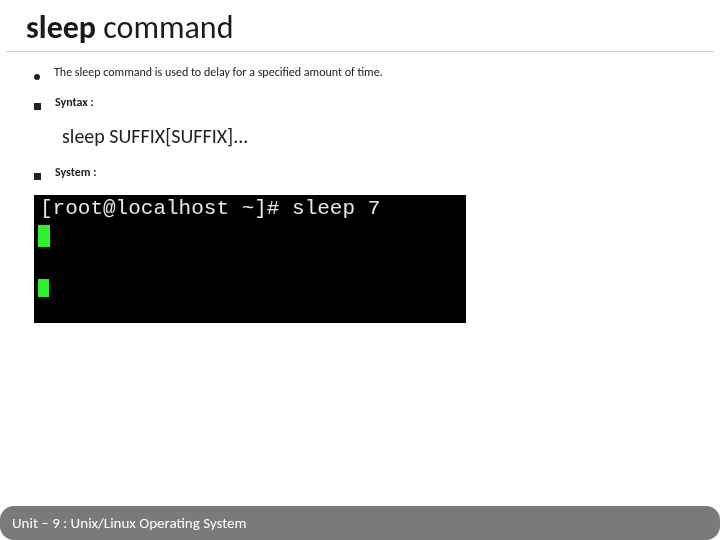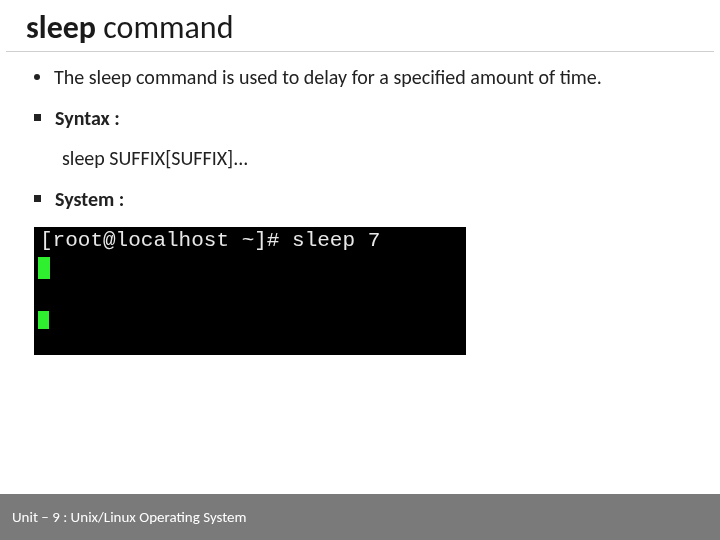--- a/index.html
+++ b/index.html
@@ -42,21 +42,21 @@
   }
   .bullet-square {
     width: 7px;
     height: 7px;
     background: #222;
     margin-top: 9px;
     margin-right: 14px;
     flex: 0 0 auto;
   }
   .bullet-text {
-    font-size: 20px;
+    font-size: 12px;
     color: #222;
     line-height: 1.35;
     text-align: justify;
     flex: 1;
   }
   .bullet-text.bold { font-weight: 700; }
   .syntax-line {
     font-size: 20px;
     color: #222;
     margin-left: 28px;
@@ -89,28 +89,29 @@
     top: 84px;
     width: 11px;
     height: 18px;
     background: #2ef02e;
   }
   .footer {
     position: absolute;
     left: 0;
     right: 0;
     bottom: 0;
-    height: 46px;
+    height: 34px;
     background: #7a7a7a;
     display: flex;
     align-items: center;
     justify-content: space-between;
     padding: 0 12px;
     font-size: 15px;
     color: #ffffff;
+    border-radius: 14px;
   }
 </style>
 </head>
 <body>
 
 <div class="slide-title">
   <span class="bold-part">sleep </span><span class="normal-part">command</span>
 </div>
 <div class="title-underline"></div>
 

